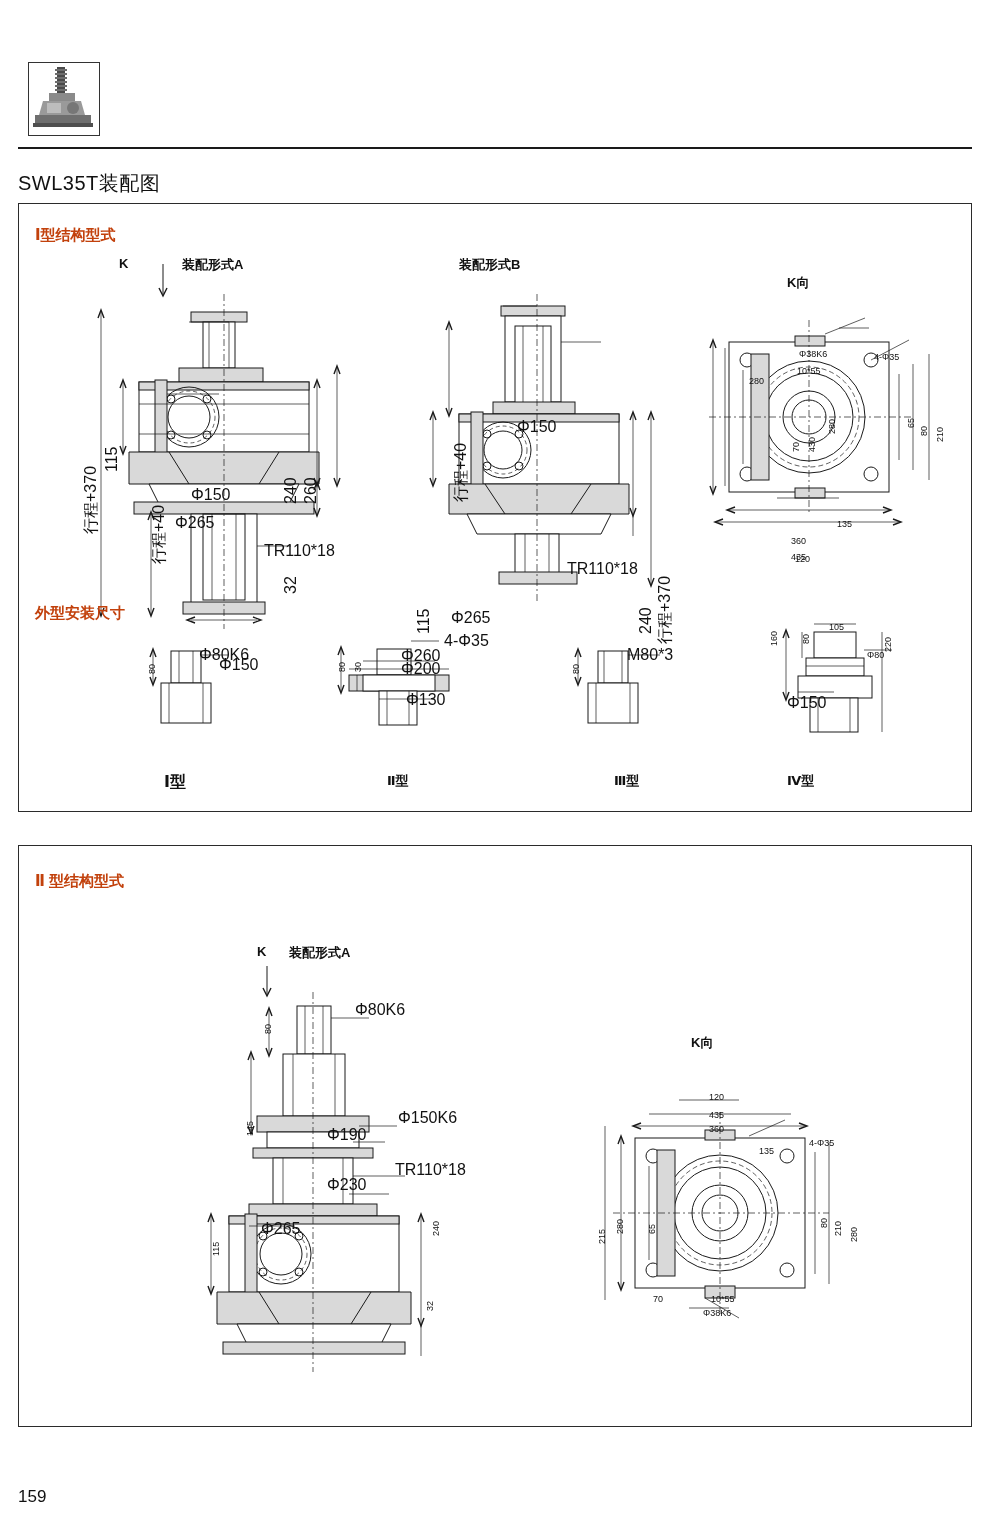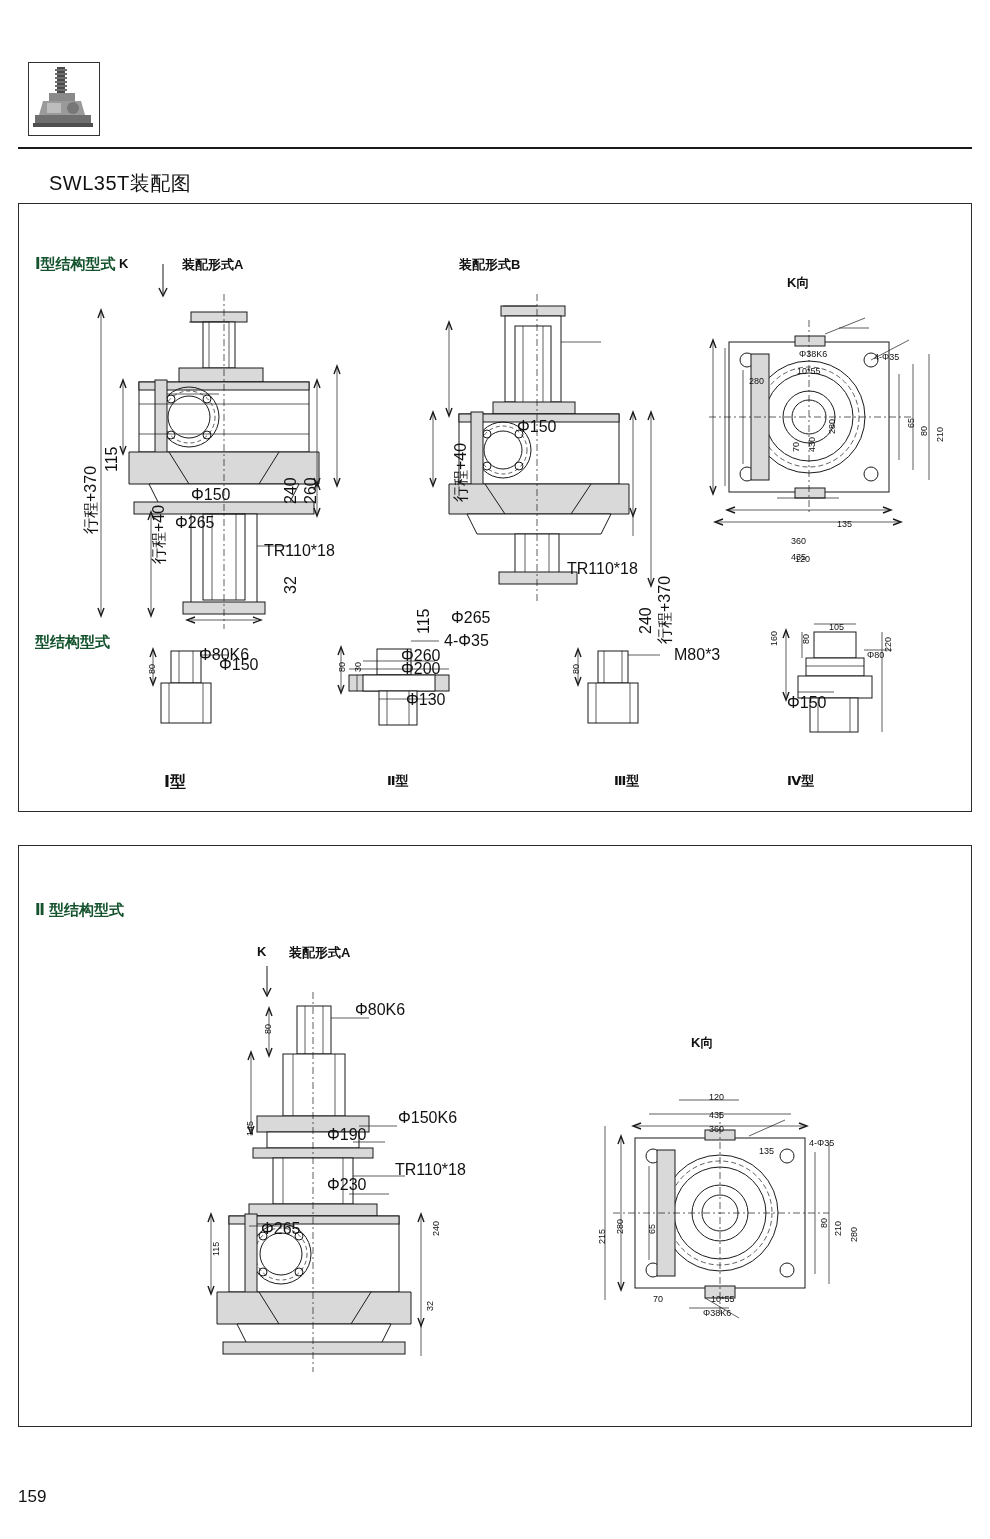--- a/index.html
+++ b/index.html
@@ -10,28 +10,28 @@
   .hdr{position:absolute;left:0;top:0;width:990px;height:150px;}
   .hdr-rule{position:absolute;left:18px;top:147px;width:954px;height:2px;background:#1a1a1a;}
   .logo{position:absolute;left:28px;top:62px;width:70px;height:72px;border:1px solid #333;background:#fff;}
   .logo svg{display:block;}
   .banner{position:absolute;left:510px;top:76px;width:300px;height:36px;}
   .banner .shape{position:absolute;left:0;top:0;width:300px;height:36px;background:#e3e3e3;
      clip-path:polygon(16px 0,300px 0,284px 36px,0 36px);}
   .banner .txt{position:absolute;left:0;top:0;width:300px;height:36px;display:flex;align-items:center;justify-content:center;
      font-size:21px;font-weight:bold;font-style:italic;letter-spacing:5px;color:#111;font-family:"Liberation Serif","DejaVu Serif",serif;}
 
-  .doc-title{position:absolute;left:18px;top:170px;font-size:20px;letter-spacing:.5px;color:#111;margin-left:31px;}
+  .doc-title{position:absolute;left:18px;top:170px;font-size:20px;letter-spacing:.5px;color:#111;}
 
   
   .panel{position:absolute;border:1px solid #2b2b2b;background:#fff;}
   .panel1{left:18px;top:203px;width:952px;height:607px;}
   .panel2{left:18px;top:845px;width:952px;height:580px;}
 
-  .sec-title{position:absolute;font-size:15px;font-weight:bold;color:#14532d;margin-top:29px;}
+  .sec-title{position:absolute;font-size:15px;font-weight:bold;color:#c2410c;}
   .lbl{position:absolute;font-size:12px;color:#111;white-space:nowrap;}
   .lbl.b{font-weight:bold;}
   .lbl.s{font-size:16px;}
   .lbl.xs{font-size:9px;}
   .rot{transform:rotate(-90deg);transform-origin:left top;}
 
   .page-no{position:absolute;left:18px;top:1487px;font-size:17px;color:#111;}
 
   svg{overflow:visible;}
   .ln{stroke:#1a1a1a;stroke-width:1;fill:none;}
@@ -232,21 +232,21 @@
     <div class="lbl xs" style="left:916px;top:238px;"><span class="rot" style="display:inline-block;">210</span></div>
     <div class="lbl xs" style="left:776px;top:350px;">120</div>
     <div class="lbl xs" style="left:818px;top:315px;">135</div>
     <div class="lbl xs" style="left:772px;top:332px;">360</div>
     <div class="lbl xs" style="left:772px;top:348px;">435</div>
     <div class="lbl xs" style="left:780px;top:145px;">Φ38K6</div>
     <div class="lbl xs" style="left:855px;top:148px;">4-Φ35</div>
     <div class="lbl xs" style="left:778px;top:162px;">10*55</div>
     <div class="lbl xs" style="left:730px;top:172px;">280</div>
 
-    <div class="sec-title" style="left:16px;top:400px;">型结构型式</div>
+    <div class="sec-title" style="left:16px;top:400px;">外型安装尺寸</div>
 
     <svg style="position:absolute;left:120px;top:435px;" width="110" height="95" viewBox="0 0 110 95">
       <rect class="ln wht" x="32" y="12" width="30" height="32"></rect>
       <path class="thin" d="M40 12 L40 44 M54 12 L54 44"></path>
       <rect class="ln wht" x="22" y="44" width="50" height="40"></rect>
       <path class="thin" d="M30 44 L30 84 M64 44 L64 84"></path>
       <path class="thin" d="M14 12 L14 44"></path>
       <path class="ln2" d="M11 18 L14 10 L17 18 M11 38 L14 46 L17 38"></path>
       <path class="thin" d="M62 16 L90 16"></path>
     </svg>
@@ -279,21 +279,21 @@
     <svg style="position:absolute;left:545px;top:435px;" width="120" height="95" viewBox="0 0 120 95">
       <rect class="ln wht" x="34" y="12" width="30" height="32"></rect>
       <path class="thin" d="M40 12 L40 44 M58 12 L58 44"></path>
       <rect class="ln wht" x="24" y="44" width="50" height="40"></rect>
       <path class="thin" d="M32 44 L32 84 M66 44 L66 84"></path>
       <path class="thin" d="M14 12 L14 44"></path>
       <path class="ln2" d="M11 18 L14 10 L17 18 M11 38 L14 46 L17 38"></path>
       <path class="thin" d="M64 16 L96 16"></path>
     </svg>
     <div class="lbl xs" style="left:552px;top:470px;"><span class="rot" style="display:inline-block;">80</span></div>
-    <div class="lbl s" style="left:608px;top:442px;padding-left:47px;">M80*3</div>
+    <div class="lbl s" style="left:608px;top:442px;">M80*3</div>
     <div class="lbl b" style="left:595px;top:568px;font-size:13px;">Ⅲ型</div>
 
     <svg style="position:absolute;left:745px;top:412px;" width="140" height="125" viewBox="0 0 140 125">
       <rect class="ln wht" x="50" y="16" width="42" height="26"></rect>
       <rect class="ln wht" x="42" y="42" width="58" height="18"></rect>
       <path class="thin" d="M42 50 L100 50"></path>
       <rect class="ln wht" x="34" y="60" width="74" height="22"></rect>
       <rect class="ln wht" x="46" y="82" width="48" height="34"></rect>
       <path class="thin" d="M54 82 L54 116 M86 82 L86 116"></path>
       <path class="thin" d="M22 16 L22 82"></path>

